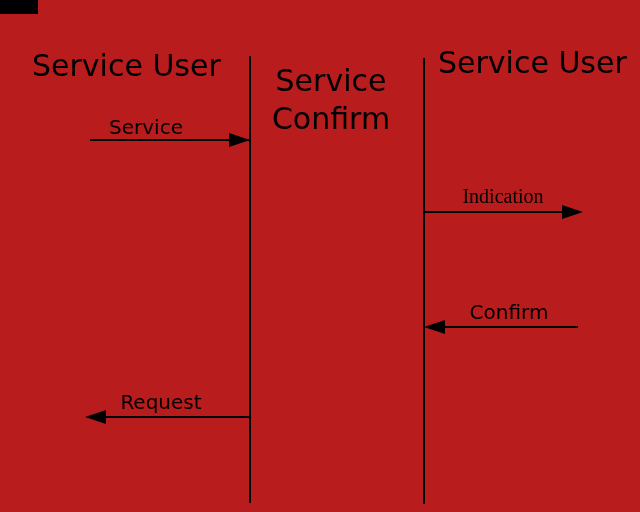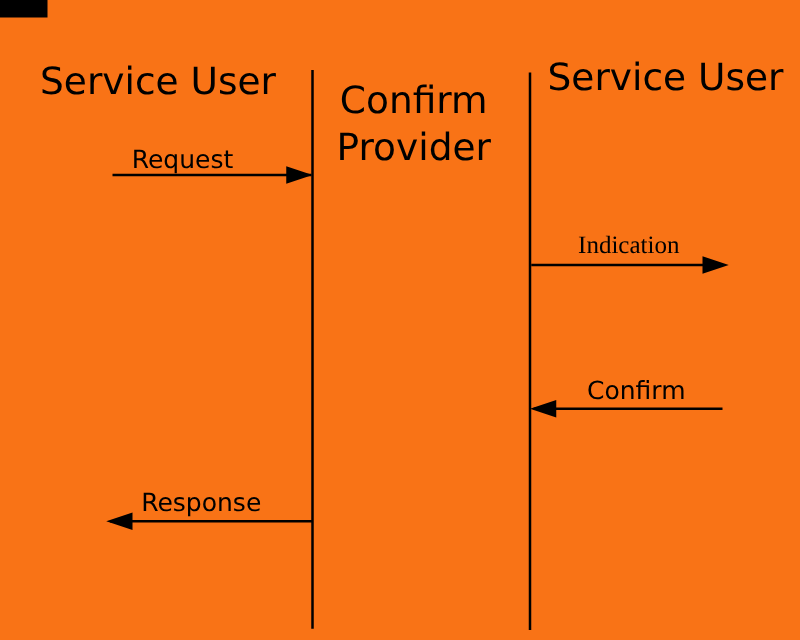--- a/index.html
+++ b/index.html
@@ -4,21 +4,21 @@
 <style>
   html, body {
     margin: 0;
     padding: 0;
     background: #ffffff;
   }
   #stage {
     position: relative;
     width: 640px;
     height: 512px;
-    background: #f97316;
+    background: #b91c1c;
     overflow: hidden;
     font-family: "DejaVu Sans", "Liberation Sans", sans-serif;
     color: #000000;
   }
   .abs { position: absolute; }
 
   .title {
     font-size: 30px;
     line-height: 38px;
     color: #000000;
@@ -71,44 +71,44 @@
 </style>
 </head>
 <body>
 
 <div id="stage">
 
   <div class="abs artifact-rect" style="left:0; top:0; width:38px; height:14px;"></div>
 
   <div class="abs title" style="left:32px; top:47px;">Service User</div>
 
-  <div class="abs title-wrap" style="left:231px; top:62px; width:200px;">Confirm Provider</div>
+  <div class="abs title-wrap" style="left:231px; top:62px; width:200px;">Service Confirm</div>
 
   <div class="abs title" style="left:438px; top:44px;">Service User</div>
 
   <div class="abs lifeline" style="left:249px; top:56px; height:447px;"></div>
   <div class="abs lifeline" style="left:423px; top:58px; height:446px;"></div>
 
   <div>
-    <div class="abs msg-label" style="left:86px; top:115px; width:120px;">Request</div>
+    <div class="abs msg-label" style="left:86px; top:115px; width:120px;">Service</div>
     <div class="abs shaft" style="left:90px; top:139px; width:159px;"></div>
     <div class="abs head-right" style="left:229px; top:133px;"></div>
   </div>
 
   <div>
     <div class="abs msg-label" style="left:423px; top:184px; width:160px;font-family:Liberation Serif, serif;">Indication</div>
     <div class="abs shaft" style="left:425px; top:211px; width:145px;"></div>
     <div class="abs head-right" style="left:562px; top:205px;"></div>
   </div>
 
   <div>
     <div class="abs msg-label" style="left:424px; top:300px; width:170px;">Confirm</div>
     <div class="abs shaft" style="left:427px; top:326px; width:151px;"></div>
     <div class="abs head-left" style="left:424px; top:320px;"></div>
   </div>
 
   <div>
-    <div class="abs msg-label" style="left:101px; top:390px; width:120px;">Response</div>
+    <div class="abs msg-label" style="left:101px; top:390px; width:120px;">Request</div>
     <div class="abs shaft" style="left:88px; top:416px; width:162px;"></div>
     <div class="abs head-left" style="left:85px; top:410px;"></div>
   </div>
 
 </div>
 
 </body></html>

